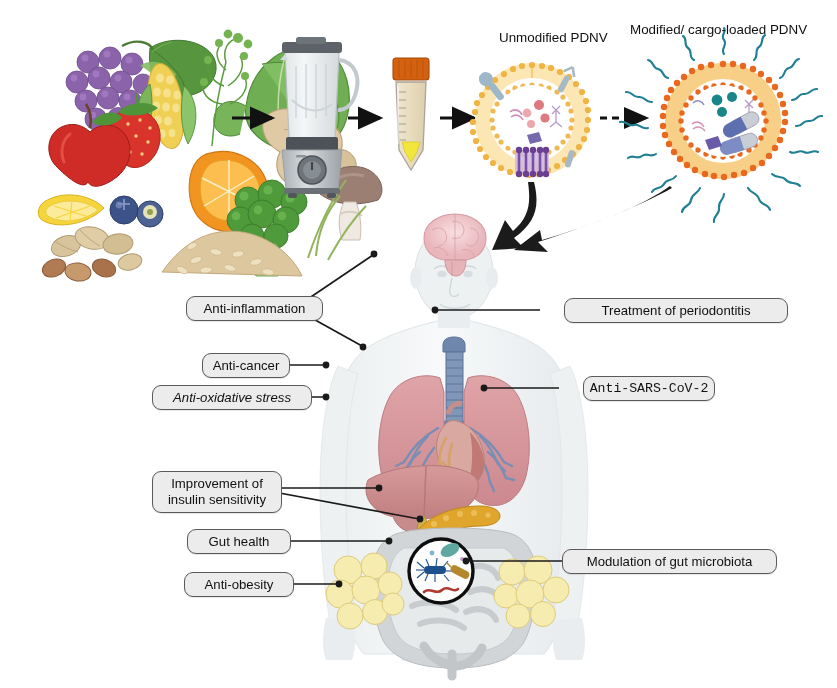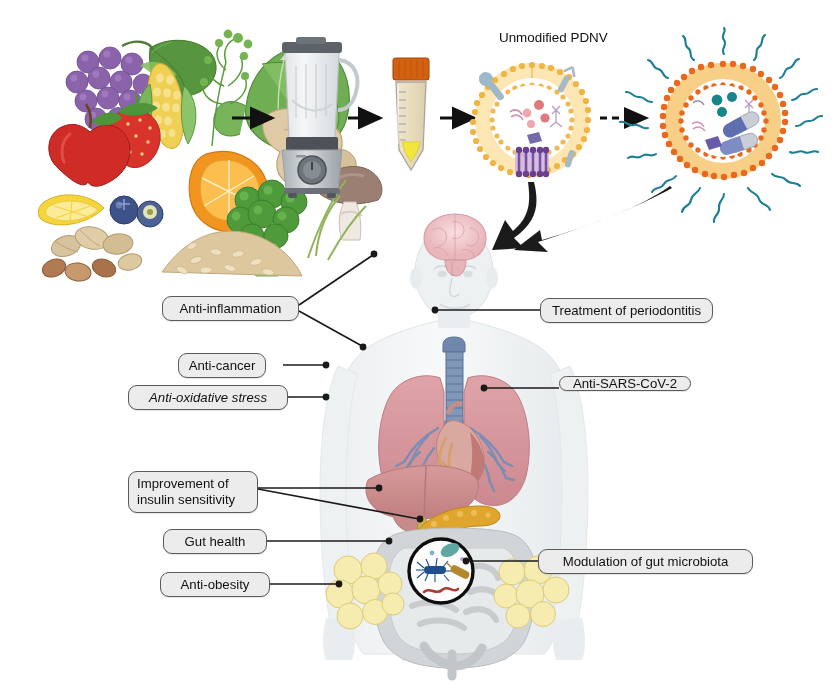--- a/index.html
+++ b/index.html
@@ -6,22 +6,22 @@
   body{width:837px;height:688px;position:relative;overflow:hidden;
        font-family:"Liberation Sans","DejaVu Sans",sans-serif;}
   #stage{position:absolute;inset:0;width:837px;height:688px;}
   svg.layer{position:absolute;left:0;top:0;width:837px;height:688px;overflow:visible;}
 
   
   .callout{position:absolute;box-sizing:border-box;
            background:#ececec;border:1.6px solid #5a5a5a;border-radius:9px;
            color:#111;font-size:13.2px;line-height:15.5px;
            display:flex;align-items:center;justify-content:center;
-           padding:3px 9px;white-space:nowrap;
-           box-shadow:0 1px 1px rgba(0,0,0,.10);}
+           text-align:center;padding:3px 9px;white-space:nowrap;
+           box-shadow:0 1px 1px rgba(0,0,0,.10);margin-left:24px;}
   .callout.two{white-space:normal;line-height:16px;padding:4px 8px;}
 
   
   .caption{position:absolute;font-size:13.4px;color:#111;white-space:nowrap;}
 </style>
 </head>
 <body>
 
 <div id="stage">
 
@@ -837,32 +837,33 @@
 
     <line x1="559" y1="388" x2="485" y2="388"></line>
         <circle cx="484" cy="388" r="3.4" stroke="none"></circle>
 
     <line x1="565" y1="561" x2="467" y2="561"></line>
         <circle cx="466" cy="561" r="3.4" stroke="none"></circle>
   </g>
 </svg>
 
 <div class="caption" style="left:477px;top:30px;margin-left:22px;">Unmodified PDNV</div>
+<div class="caption" style="left:630px;top:22px;">Modified/ cargo-loaded PDNV</div>
 
 <div class="callout" style="left:162px;top:296px;width:137px;height:25px;">Anti-inflammation</div>
 
 <div class="callout" style="left:178px;top:353px;width:88px;height:25px;">Anti-cancer</div>
 
 <div class="callout" style="left:128px;top:385px;width:160px;height:25px;font-style:italic;">Anti-oxidative stress</div>
 
 <div class="callout two" style="left:128px;top:471px;width:130px;height:42px;">Improvement of insulin sensitivity</div>
 
 <div class="callout" style="left:160px;top:572px;width:110px;height:25px;">Anti-obesity</div>
 
 <div class="callout" style="left:163px;top:529px;width:104px;height:25px;">Gut health</div>
 
-<div class="callout" style="left:540px;top:298px;width:173px;height:25px;">Treatment of periodontitis</div>
-
-<div class="callout" style="left:559px;top:376px;width:132px;height:15px;">Anti-SARS-CoV-2</div>
+<div class="callout" style="left:540px;top:298px;width:224px;height:25px;">Treatment of periodontitis</div>
+
+<div class="callout" style="left:559px;top:376px;width:132px;height:25px;font-family:Liberation Mono, monospace;">Anti-SARS-CoV-2</div>
 
 <div class="callout" style="left:538px;top:549px;width:215px;height:25px;">Modulation of gut microbiota</div>
 
 </div>
 
 </body></html>

